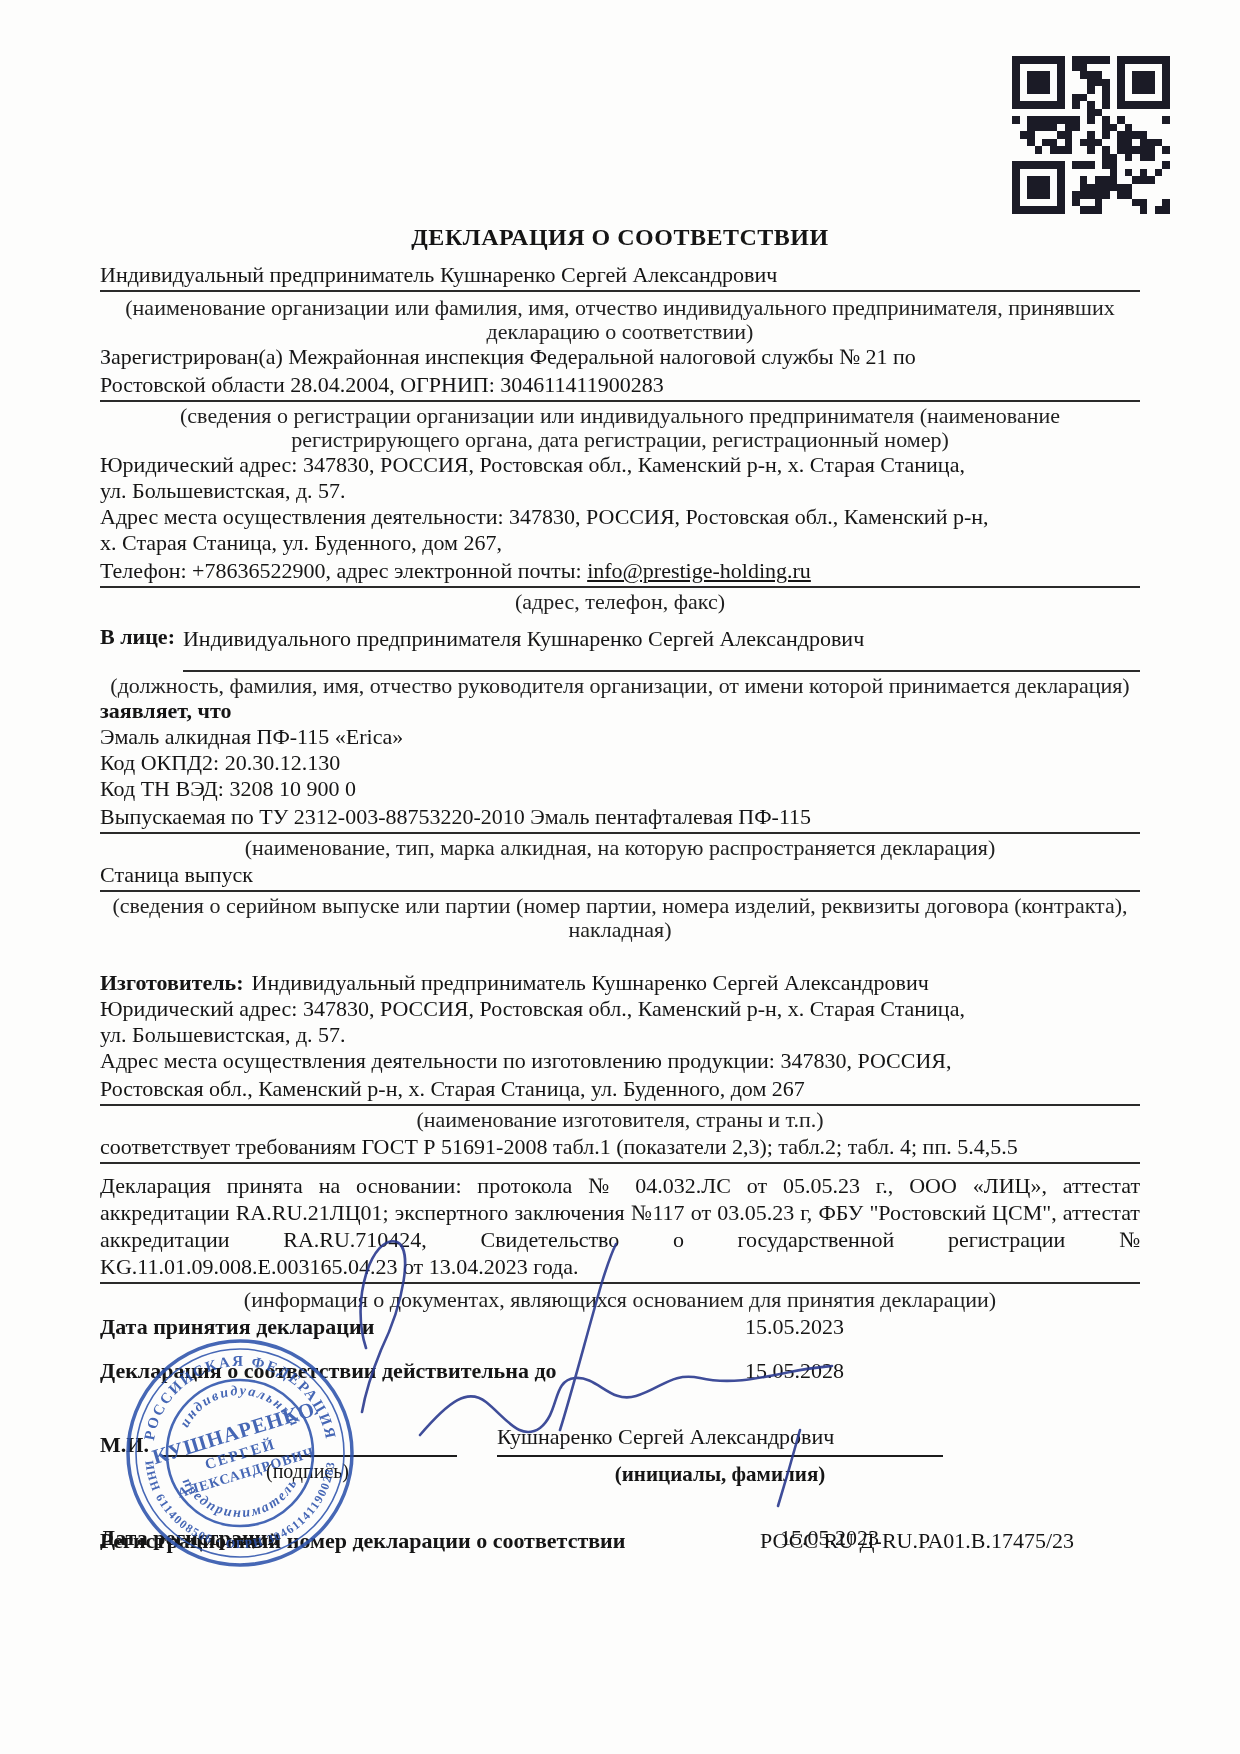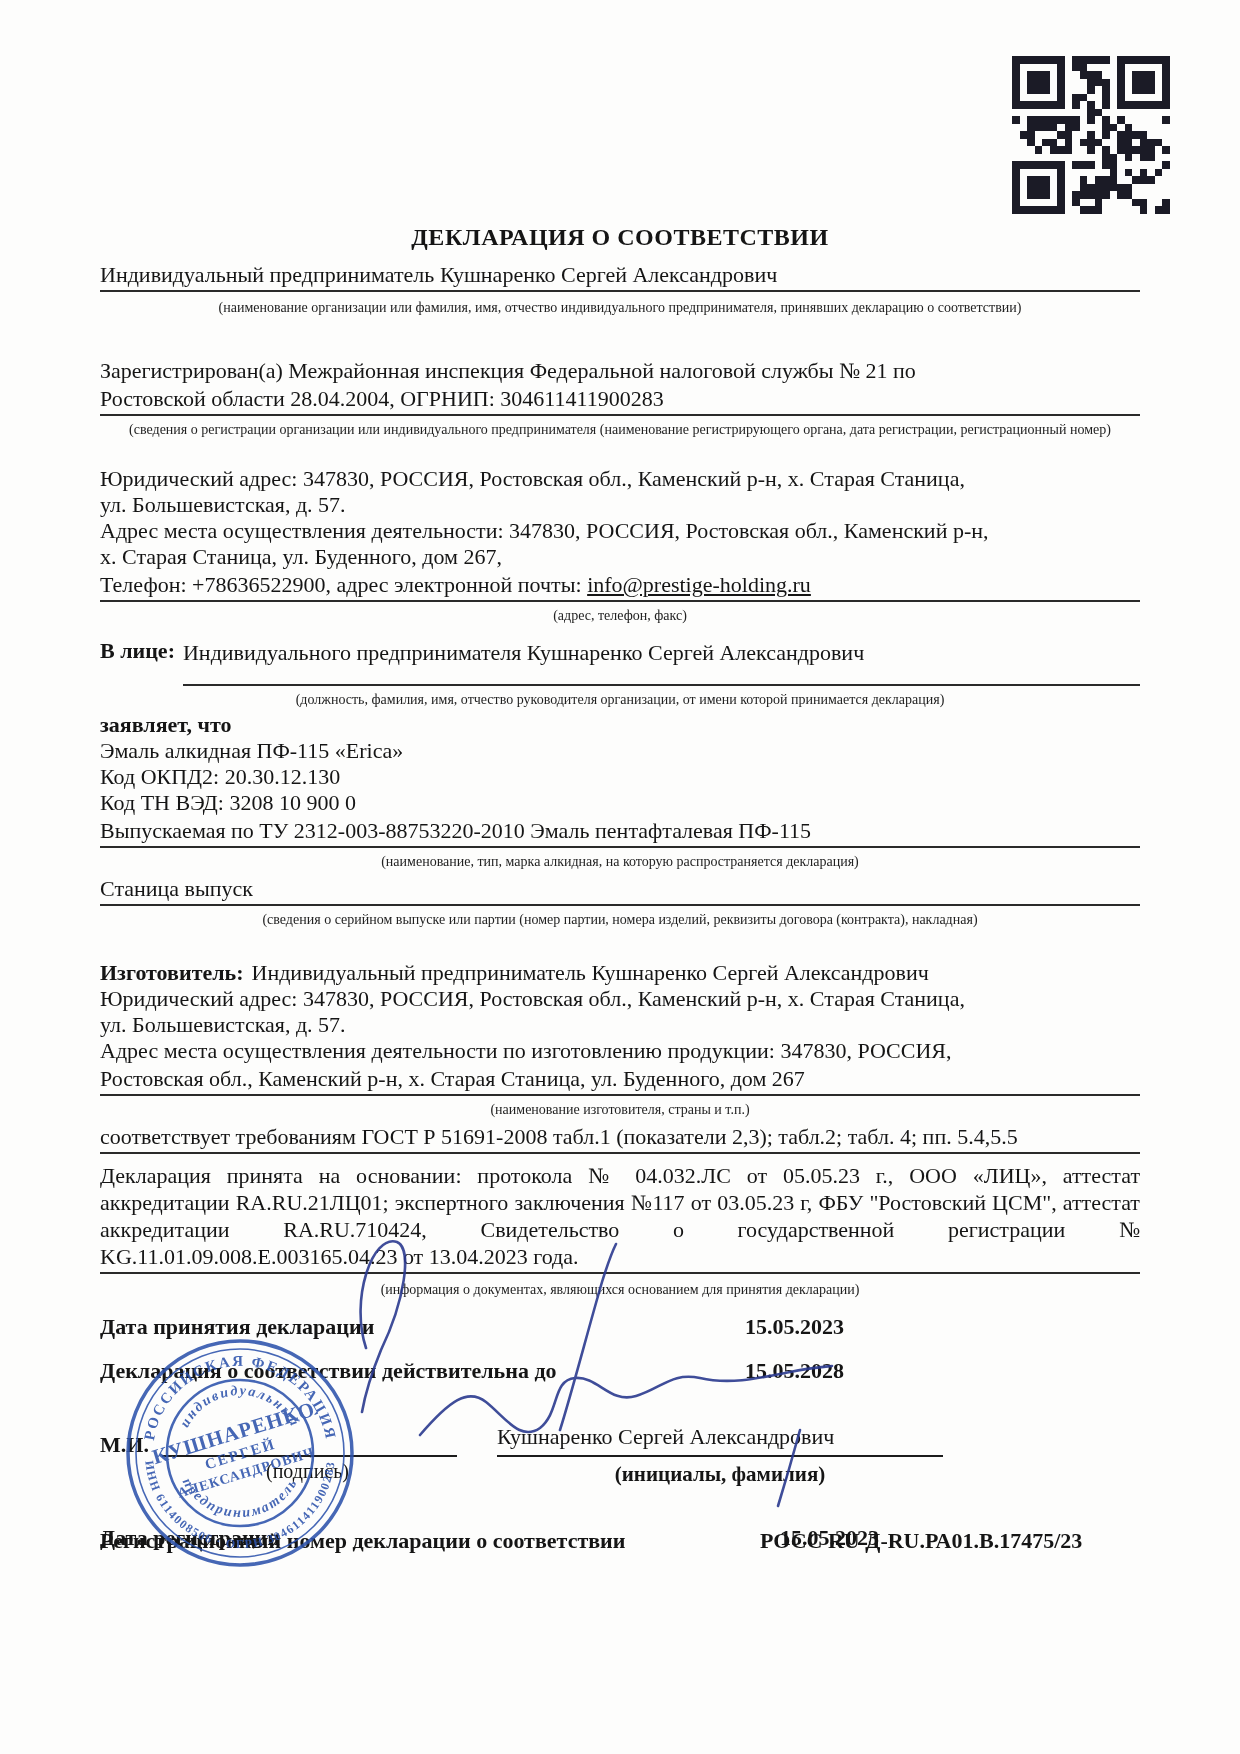--- a/index.html
+++ b/index.html
@@ -6,28 +6,28 @@
   .page{position:relative;width:1240px;height:1754px;margin:0 auto;background:#fdfdfc;
         font-family:"Liberation Serif","DejaVu Serif",serif;color:#151515;overflow:hidden;}
   .content{position:absolute;left:100px;top:0;width:1040px;font-size:22px;}
   .b{font-weight:bold;}
   .row{line-height:26px;}
   .ul{line-height:29px;border-bottom:2px solid #2a2a2a;padding-bottom:1px;}
   .flexrow{display:flex;}
   .flexrow .lead{white-space:nowrap;margin-right:8px;}
   .flexrow .rest{flex:1;}
   .flexrow.uline .rest{border-bottom:2px solid #2a2a2a;line-height:29px;padding-bottom:17px;}
-  .cap{font-size:14px;line-height:24px;text-align:center;color:#222;}
+  .cap{font-size:22px;line-height:24px;text-align:center;color:#222;}
   .cap2{height:48px;}
   .title{font-size:24px;font-weight:bold;letter-spacing:.5px;line-height:30px;text-align:center;}
   .just{text-align:justify;line-height:27px;border-bottom:2px solid #2a2a2a;padding-bottom:2px;}
   .eml{text-decoration:underline;}
   .abs{position:absolute;}
   .daterow{position:absolute;left:100px;width:1040px;font-size:22px;line-height:26px;}
-  .daterow .val{position:absolute;left:645px;top:0;font-weight:bold;}
+  .daterow .val{position:absolute;left:645px;top:0;font-weight:normal;}
   .qr{position:absolute;left:1012px;top:56px;width:158px;height:158px;}
   .qr svg{width:100%;height:100%;}
   .sigline{position:absolute;border-top:2px solid #1c1c1c;height:0;}
   .stamp{position:absolute;left:123px;top:1336px;width:234px;height:234px;opacity:.88;}
   .ink{position:absolute;left:0;top:0;width:1240px;height:1754px;pointer-events:none;}
 </style>
 </head>
 <body>
 
 <div class="page">
@@ -260,21 +260,21 @@
           <rect x="20" y="20" width="1" height="1"></rect>
         </g>
       </svg></div>
 
   <div class="content">
     <div class="title" style="margin-top:222px">ДЕКЛАРАЦИЯ О СООТВЕТСТВИИ</div>
 
     <div class="row ul" style="margin-top:8px">Индивидуальный предприниматель Кушнаренко Сергей Александрович</div>
     <div class="cap cap2" style="margin-top:4px">(наименование организации или фамилия, имя, отчество индивидуального предпринимателя, принявших декларацию о соответствии)</div>
 
-    <div class="row" style="margin-top:14px">Зарегистрирован(а) Межрайонная инспекция Федеральной налоговой службы № 21 по</div>
+    <div class="row" style="margin-top:0">Зарегистрирован(а) Межрайонная инспекция Федеральной налоговой службы № 21 по</div>
     <div class="row ul">Ростовской области 28.04.2004, ОГРНИП: 304611411900283</div>
     <div class="cap cap2" style="margin-top:2px">(сведения о регистрации организации или индивидуального предпринимателя (наименование регистрирующего органа, дата регистрации, регистрационный номер)</div>
 
     <div class="row">Юридический адрес: 347830, РОССИЯ, Ростовская обл., Каменский р-н, х. Старая Станица,</div>
     <div class="row">ул. Большевистская, д. 57.</div>
     <div class="row">Адрес места осуществления деятельности: 347830, РОССИЯ, Ростовская обл., Каменский р-н,</div>
     <div class="row">х. Старая Станица, ул. Буденного, дом 267,</div>
     <div class="row ul"><span>Телефон: +78636522900, адрес электронной почты: </span><span class="eml">info@prestige-holding.ru</span></div>
     <div class="cap" style="margin-top:2px">(адрес, телефон, факс)</div>
 

